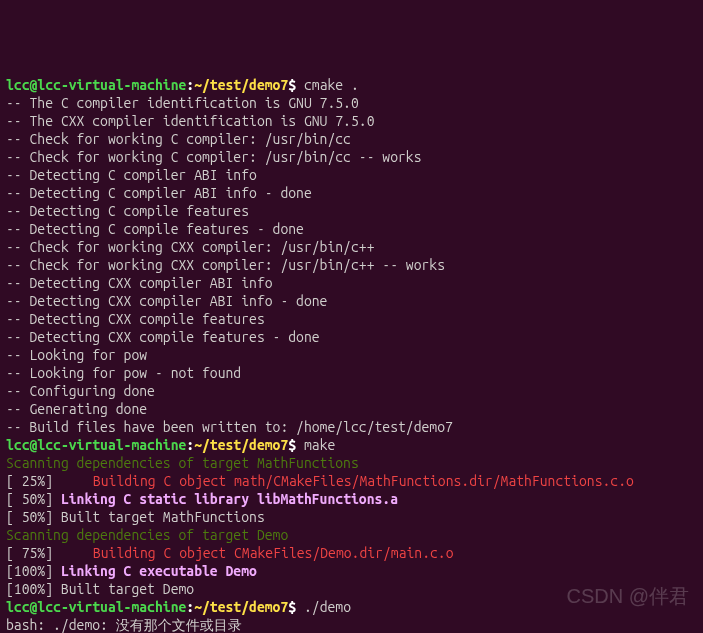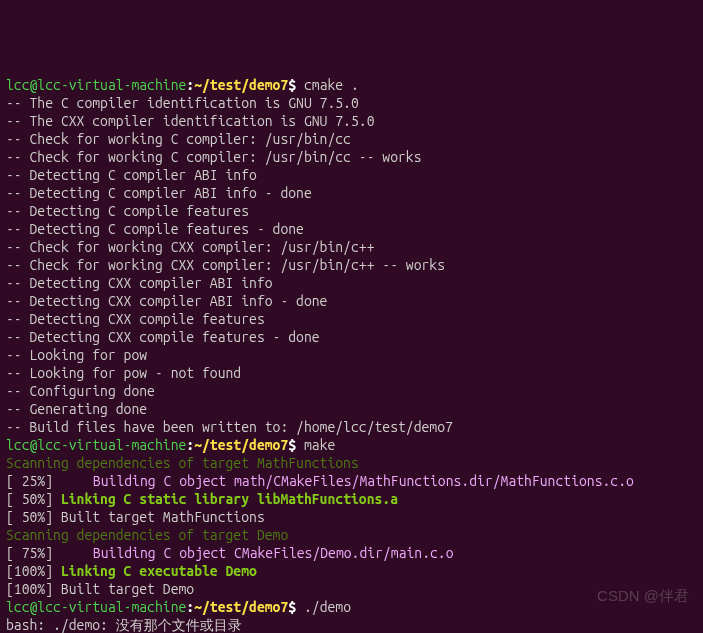--- a/index.html
+++ b/index.html
@@ -10,33 +10,33 @@
     line-height: 18px;
     color: #d0cfcc;
     padding: 4px 6px;
     width: 703px;
     height: 633px;
     overflow: hidden;
     white-space: pre;
     position: relative;
   }
   .line { display: block; }
-  .c-green-b  { color: #4bd84d; font-weight: normal; }
+  .c-green-b  { color: #4bd84d; font-weight: bold; }
   .c-white-b  { color: #ffffff; font-weight: bold; }
   .c-blue-b   { color: #fde047; font-weight: bold; }
   .c-magenta  { color: #4d7c0f; }
-  .c-green-d  { color: #f0abfc; padding-left: 32px; }
-  .c-green-lb { color: #84cc16; font-weight: bold; }
+  .c-green-d  { color: #ef4444; padding-left: 32px; }
+  .c-green-lb { color: #f0abfc; font-weight: bold; }
   .watermark {
     position: absolute;
     right: 14px;
     bottom: 28px;
     color: rgba(255,255,255,0.20);
     font-family: sans-serif;
-    font-size: 15px;
+    font-size: 20px;
     pointer-events: none;
   }
 </style>
 </head>
 <body>
 
 
 
 <div id="terminal"><span class="line"><span class="c-green-b">lcc@lcc-virtual-machine</span><span class="c-white-b">:</span><span class="c-blue-b">~/test/demo7</span><span class="c-white-b">$ </span><span>cmake .</span></span><span class="line"><span>-- The C compiler identification is GNU 7.5.0</span></span><span class="line"><span>-- The CXX compiler identification is GNU 7.5.0</span></span><span class="line"><span>-- Check for working C compiler: /usr/bin/cc</span></span><span class="line"><span>-- Check for working C compiler: /usr/bin/cc -- works</span></span><span class="line"><span>-- Detecting C compiler ABI info</span></span><span class="line"><span>-- Detecting C compiler ABI info - done</span></span><span class="line"><span>-- Detecting C compile features</span></span><span class="line"><span>-- Detecting C compile features - done</span></span><span class="line"><span>-- Check for working CXX compiler: /usr/bin/c++</span></span><span class="line"><span>-- Check for working CXX compiler: /usr/bin/c++ -- works</span></span><span class="line"><span>-- Detecting CXX compiler ABI info</span></span><span class="line"><span>-- Detecting CXX compiler ABI info - done</span></span><span class="line"><span>-- Detecting CXX compile features</span></span><span class="line"><span>-- Detecting CXX compile features - done</span></span><span class="line"><span>-- Looking for pow</span></span><span class="line"><span>-- Looking for pow - not found</span></span><span class="line"><span>-- Configuring done</span></span><span class="line"><span>-- Generating done</span></span><span class="line"><span>-- Build files have been written to: /home/lcc/test/demo7</span></span><span class="line"><span class="c-green-b">lcc@lcc-virtual-machine</span><span class="c-white-b">:</span><span class="c-blue-b">~/test/demo7</span><span class="c-white-b">$ </span><span>make</span></span><span class="line"><span class="c-magenta">Scanning dependencies of target MathFunctions</span></span><span class="line"><span>[ 25%] </span><span class="c-green-d">Building C object math/CMakeFiles/MathFunctions.dir/MathFunctions.c.o</span></span><span class="line"><span>[ 50%] </span><span class="c-green-lb">Linking C static library libMathFunctions.a</span></span><span class="line"><span>[ 50%] Built target MathFunctions</span></span><span class="line"><span class="c-magenta">Scanning dependencies of target Demo</span></span><span class="line"><span>[ 75%] </span><span class="c-green-d">Building C object CMakeFiles/Demo.dir/main.c.o</span></span><span class="line"><span>[100%] </span><span class="c-green-lb">Linking C executable Demo</span></span><span class="line"><span>[100%] Built target Demo</span></span><span class="line"><span class="c-green-b">lcc@lcc-virtual-machine</span><span class="c-white-b">:</span><span class="c-blue-b">~/test/demo7</span><span class="c-white-b">$ </span><span>./demo</span></span><span class="line"><span>bash: ./demo: 没有那个文件或目录</span></span></div>
 <div class="watermark">CSDN @伴君</div>

